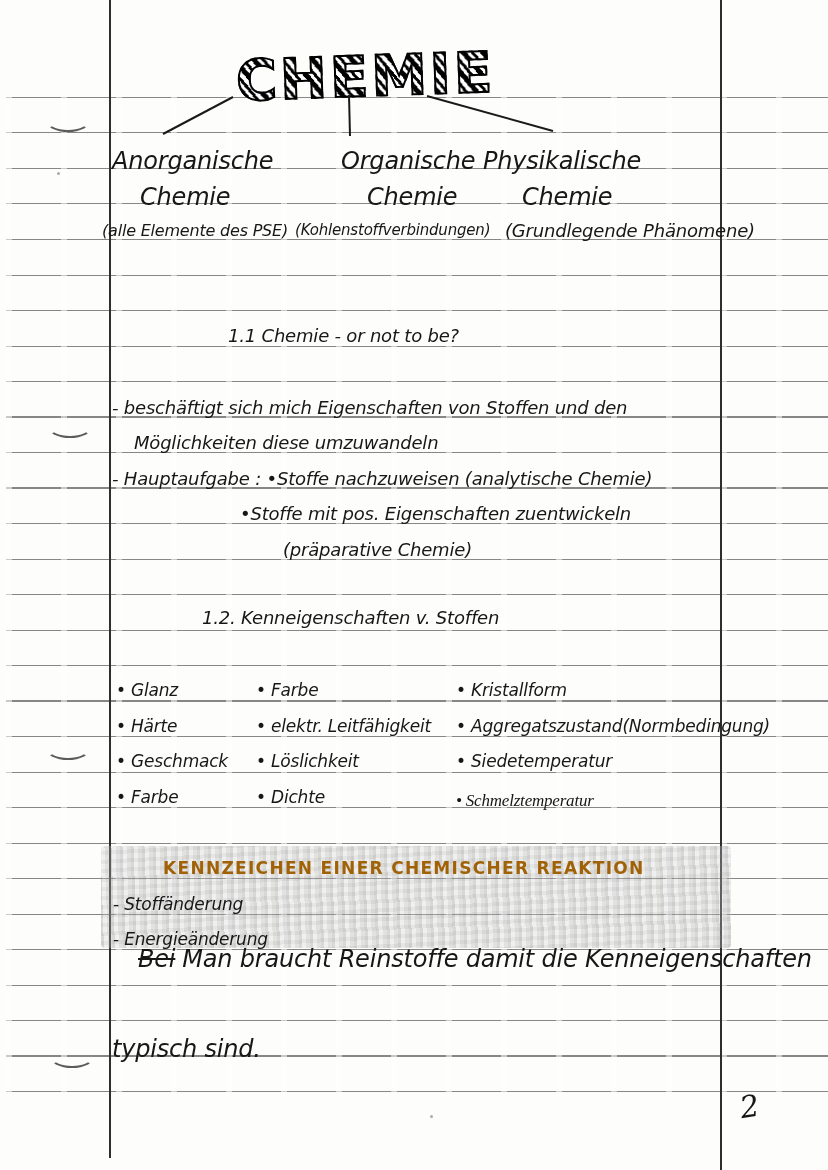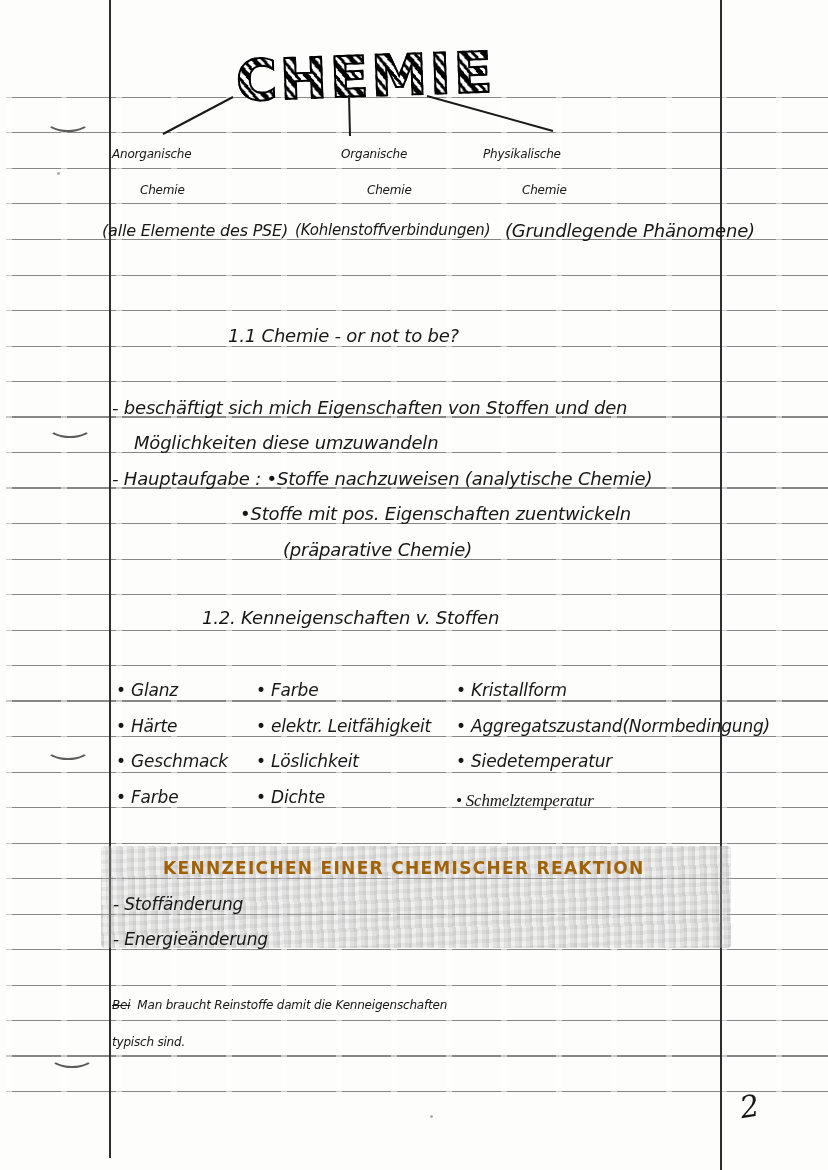--- a/index.html
+++ b/index.html
@@ -23,21 +23,21 @@
     border:2px solid rgba(0,0,0,0);border-bottom-color:#5c5c5c;
   }
   .speck{position:absolute;width:3px;height:3px;border-radius:50%;background:rgba(70,70,70,.45);}
 
   
   .hw{
     position:absolute;white-space:nowrap;font-style:italic;
     color:#171717;letter-spacing:-0.2px;line-height:1.15;
   }
   .fs15{font-size:15px;} .fs16{font-size:16px;} .fs17{font-size:17px;}
-  .fs18{font-size:18px;} .fs19{font-size:12px;}
+  .fs18{font-size:18px;} .fs19{font-size:24px;}
 
   
   .title{
     position:absolute;left:236px;top:44px;
     font-weight:900;font-size:56px;letter-spacing:3px;font-style:normal;
     transform:rotate(-2deg);color:#0d0d0d;white-space:nowrap;
   }
   @supports ((-webkit-background-clip:text) or (background-clip:text)){
     .title{
       background:
@@ -121,20 +121,20 @@
   <div class="hw fs17" style="left:456px;top:681px;">• Kristallform</div>
   <div class="hw fs17" style="left:456px;top:717px;">• Aggregatszustand(Normbedingung)</div>
   <div class="hw fs17" style="left:456px;top:752px;">• Siedetemperatur</div>
   <div class="hw fs17" style="left:456px;top:791px;font-family:Liberation Serif, serif;">• Schmelztemperatur</div>
 
   <div class="hl-box"></div>
   <div class="hw hl-heading" style="left:163px;top:859px;">KENNZEICHEN EINER CHEMISCHER REAKTION</div>
   <div class="hw fs17" style="left:113px;top:895px;">- Stoffänderung</div>
   <div class="hw fs17" style="left:113px;top:930px;">- Energieänderung</div>
 
-  <div class="hw fs19" style="left:112px;top:999px;">
+  <div class="hw fs19" style="left:112px;top:946px;padding-left:26px;">
     <span class="strike">Bei</span><span class="note-rest">Man braucht Reinstoffe damit die Kenneigenschaften</span>
   </div>
   <div class="hw fs19" style="left:112px;top:1036px;">typisch sind.</div>
 
   <div class="hw pagenum" style="left:740px;top:1090px;">2</div>
 
 </div>
 
 </body></html>

